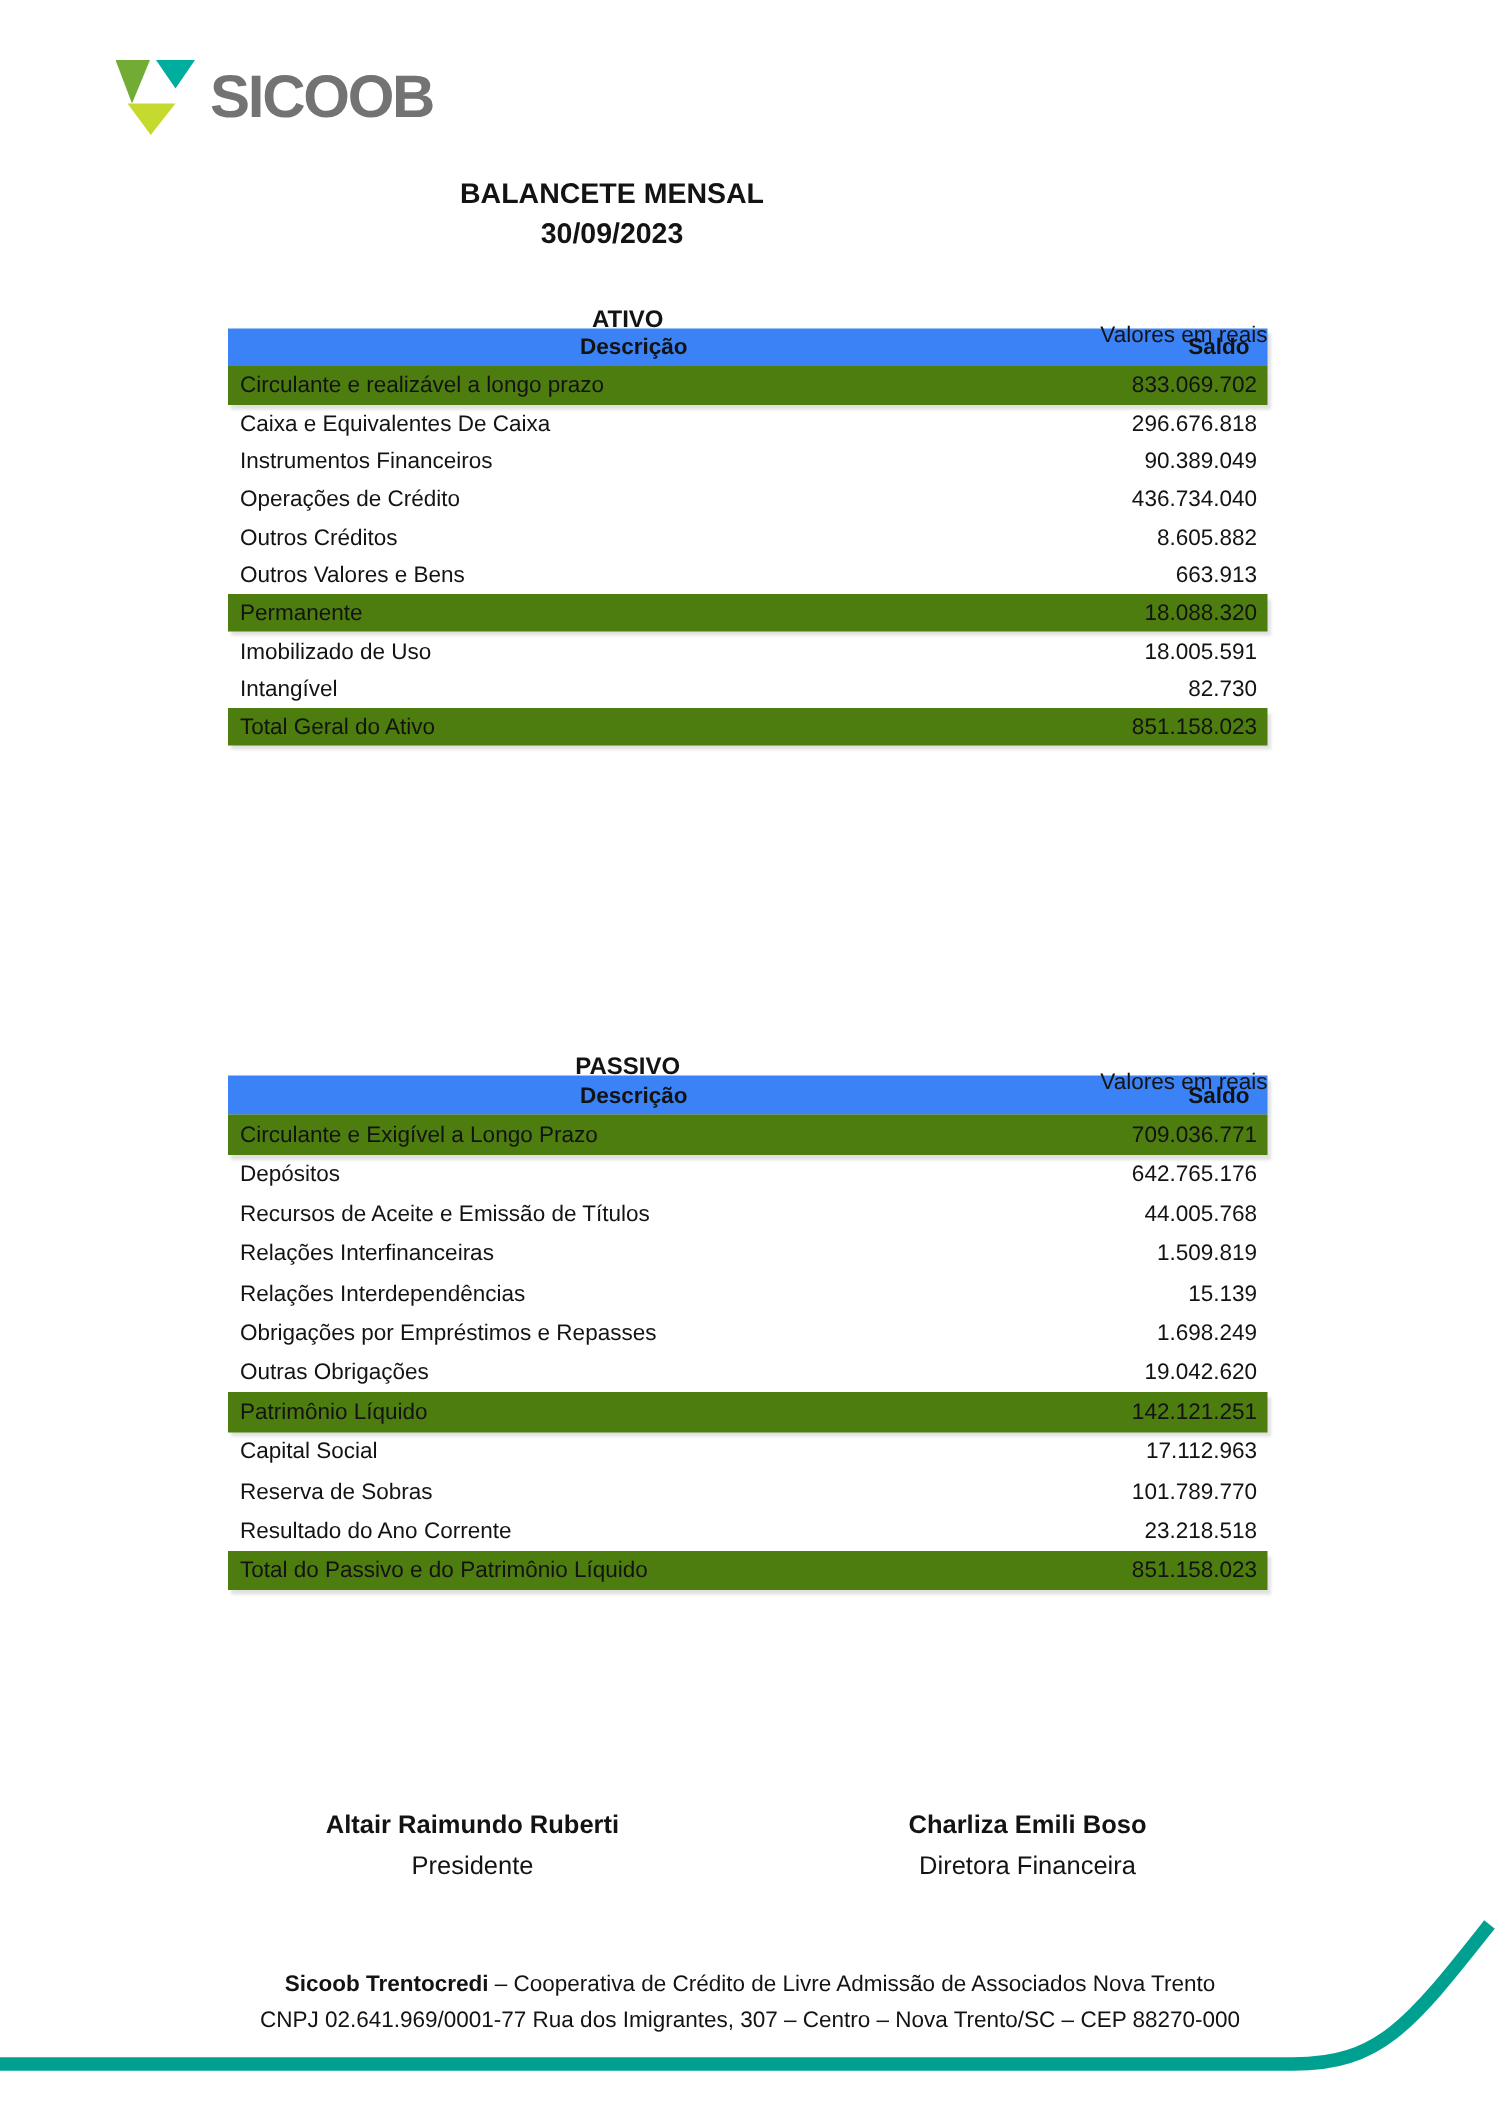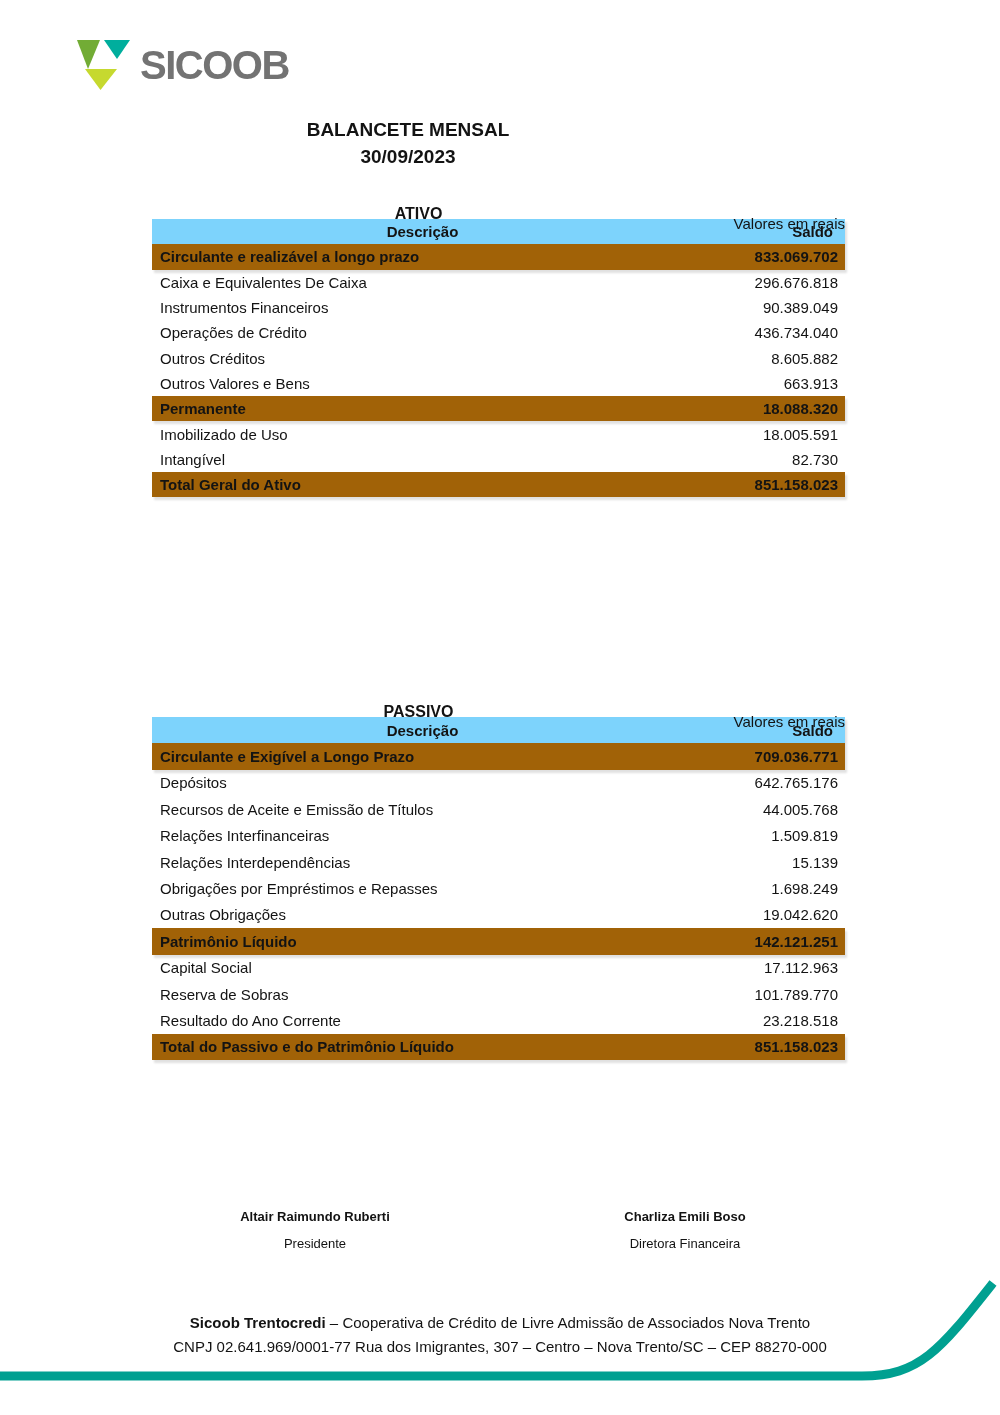--- a/index.html
+++ b/index.html
@@ -27,27 +27,27 @@
   .tbl-passivo{top:693px;}
   .section-head{display:grid;grid-template-columns:1fr 160px;height:24px;align-items:center;}
   .section-label{text-align:center;font-weight:700;font-size:16px;}
   .currency-note{text-align:right;font-size:15px;padding-right:0px;margin-top:20px;}
   .grid-table{width:693px;}
   .row{display:grid;grid-template-columns:1fr 160px;align-items:center;font-size:15px;}
   .tbl-ativo .row{height:25.3px;}
   .tbl-passivo .row{height:26.4px;}
   .row .c1{padding-left:8px;text-align:left;}
   .row .c2{padding-right:7px;text-align:right;}
-  .row.hl{background:#a16207;font-weight:700;box-shadow:2px 3px 2px rgba(0,0,0,0.12);}
-  .row.col-head{background:#7dd3fc;font-weight:700;box-shadow:2px 3px 2px rgba(0,0,0,0.12);}
+  .row.hl{background:#4d7c0f;font-weight:400;box-shadow:2px 3px 2px rgba(0,0,0,0.12);}
+  .row.col-head{background:#3b82f6;font-weight:700;box-shadow:2px 3px 2px rgba(0,0,0,0.12);}
   .row.col-head .c1{text-align:center;}
   .row.col-head .c2{padding-right:12px;}
   
   .signatures{position:absolute;top:1203px;left:130px;width:740px;display:flex;}
-  .sig-col{flex:1 1 0;text-align:center;font-size:13px;line-height:27px;}
+  .sig-col{flex:1 1 0;text-align:center;font-size:17px;line-height:27px;}
   .sig-name{font-weight:700;}
   
   .footer{position:absolute;top:1311px;left:0;width:1000px;text-align:center;
     font-size:15px;line-height:24px;}
   .footer .b{font-weight:700;}
   
   .swoosh{position:absolute;left:0;top:1272px;width:1000px;height:110px;display:block;}
 </style>
 </head>
 <body>

